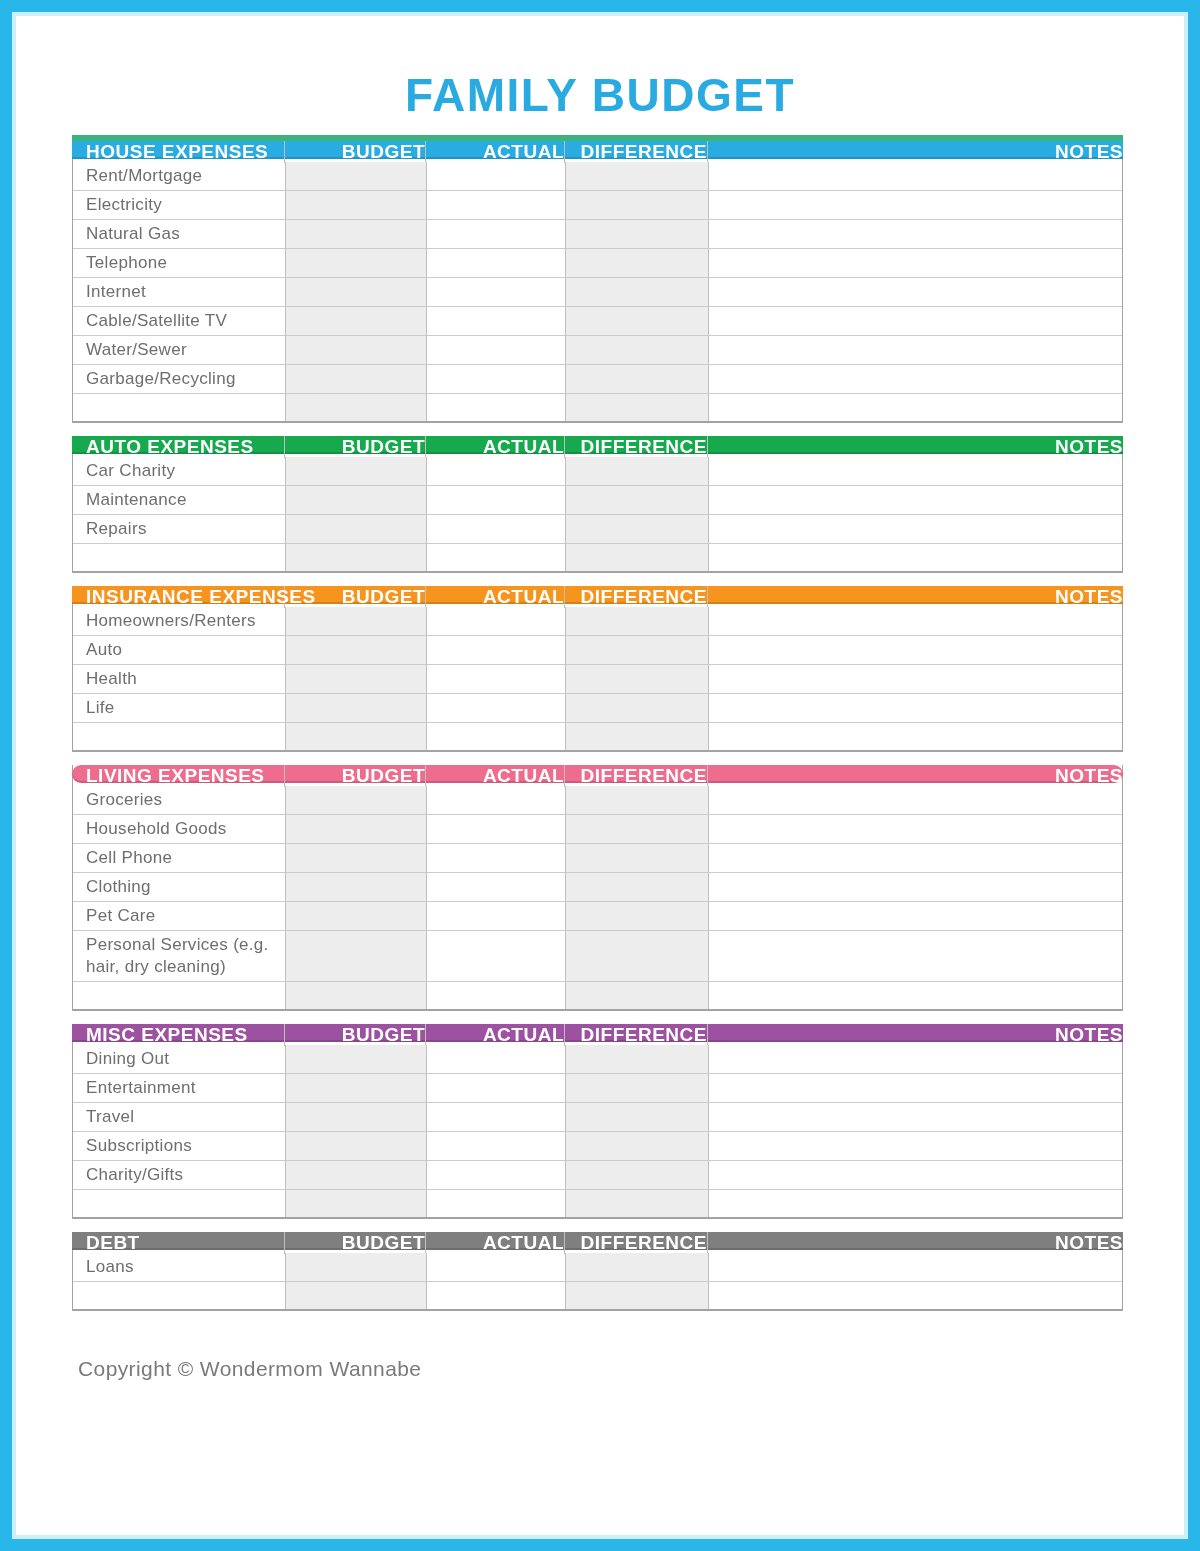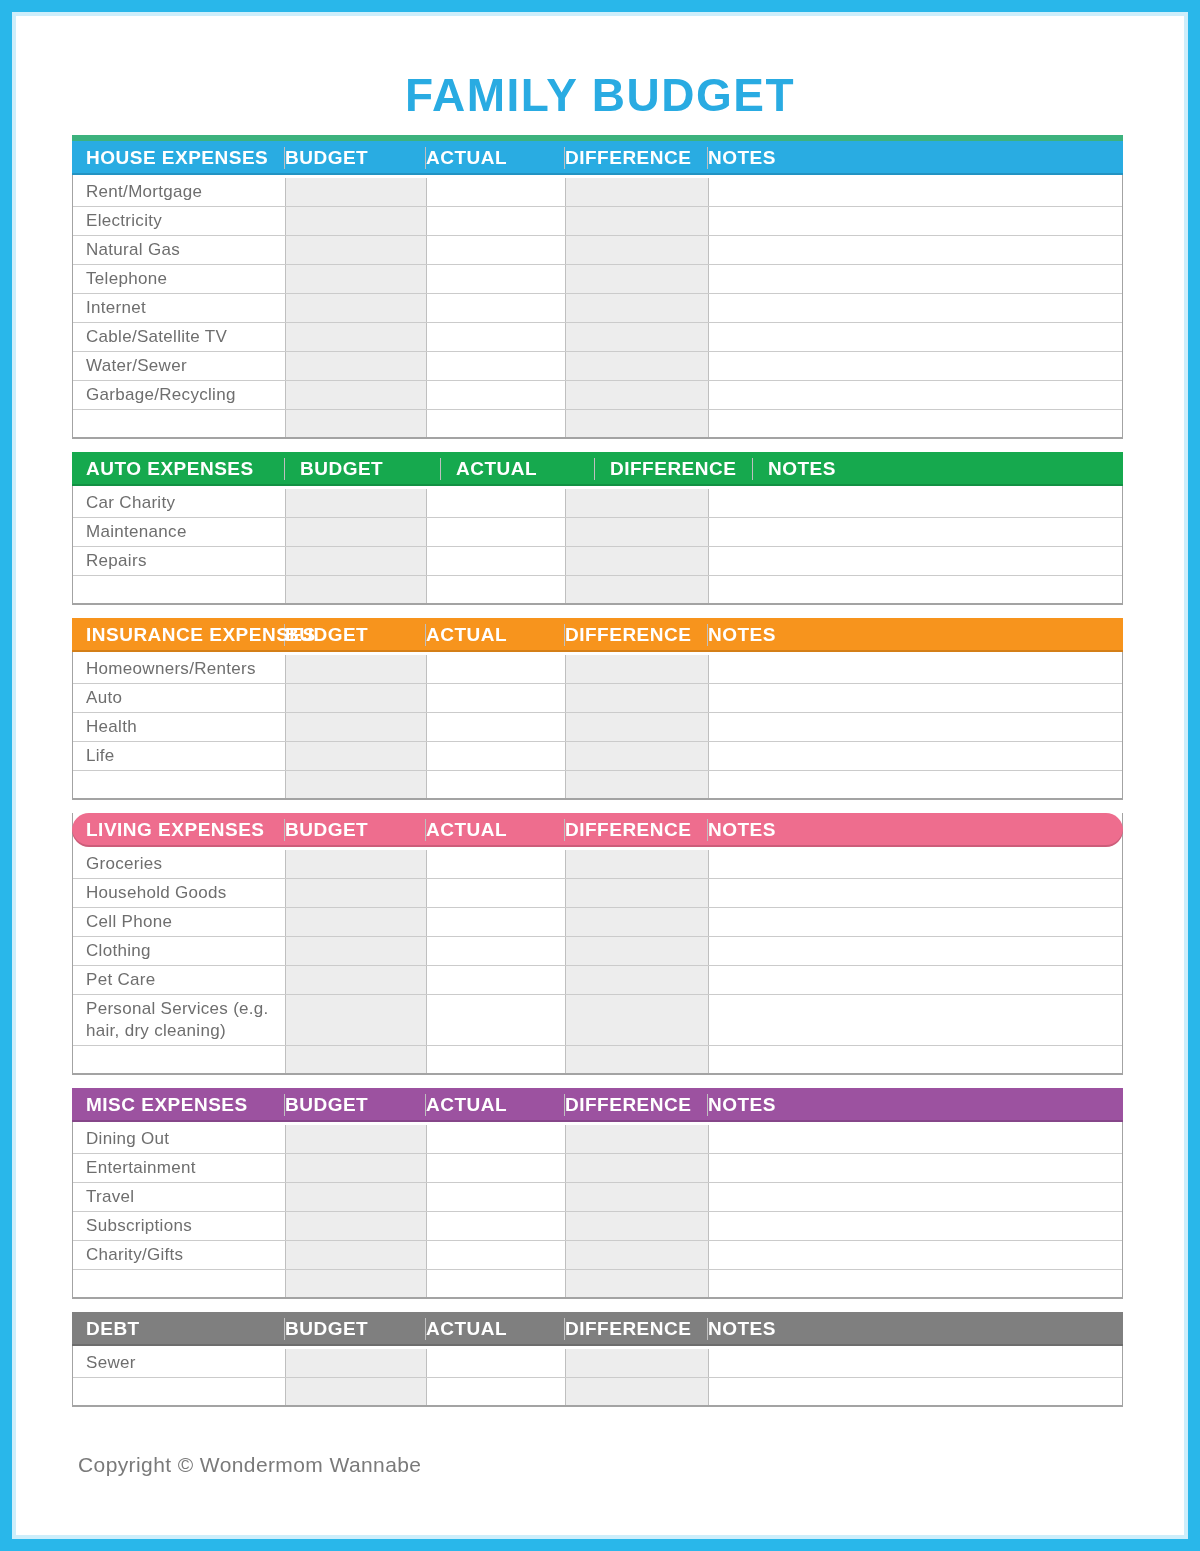--- a/index.html
+++ b/index.html
@@ -37,31 +37,31 @@
     margin-bottom: 13px;
     background: #ffffff;
   }
   .accent-bar {
     height: 6px;
     margin: -1px -1px 0 -1px;
   }
   .sec-header {
     display: grid;
     grid-template-columns: 213px 141px 139px 143px 1fr;
-    height: 34px;
+    height: 18px;
     align-items: center;
     color: #ffffff;
     font-weight: bold;
     font-size: 19px;
     letter-spacing: 0.5px;
     margin: 0 -1px;
     box-shadow: inset 0 -2px 0 rgba(0,0,0,0.14);
   }
   .sec-title { padding-left: 14px; text-align: left; white-space: nowrap; }
-  .col-head { text-align: left; }
+  .col-head { text-align: right; }
   .sec-body { border-top: 3px solid #ffffff; }
   .row {
     display: grid;
     grid-template-columns: 213px 141px 139px 143px 1fr;
     min-height: 29px;
     border-bottom: 1px solid #cbcbcb;
   }
   .row:last-child { border-bottom: none; }
   .row.empty { height: 27px; min-height: 27px; }
   .cell { border-right: 1px solid #bfbfbf; }
@@ -169,21 +169,21 @@
     <div class="cell shaded"></div>
     <div class="cell"></div>
     <div class="cell shaded"></div>
     <div class="cell"></div>
   </div>
 </div>
   </section>
 
   <section class="budget-section">
 
-    <div class="sec-header" style="background: rgb(22, 169, 78); gap: 15px;">
+    <div class="sec-header" style="background: rgb(22, 169, 78);">
       <div class="cell sec-title">AUTO EXPENSES</div>
       <div class="cell col-head">BUDGET</div>
       <div class="cell col-head">ACTUAL</div>
       <div class="cell col-head">DIFFERENCE</div>
       <div class="cell col-head">NOTES</div>
     </div>
     <div class="sec-body">
   <div class="row">
     <div class="cell row-label">Car Charity</div>
     <div class="cell shaded"></div>
@@ -403,21 +403,21 @@
 
     <div class="sec-header" style="background: rgb(127, 127, 127);">
       <div class="cell sec-title">DEBT</div>
       <div class="cell col-head">BUDGET</div>
       <div class="cell col-head">ACTUAL</div>
       <div class="cell col-head">DIFFERENCE</div>
       <div class="cell col-head">NOTES</div>
     </div>
     <div class="sec-body">
   <div class="row">
-    <div class="cell row-label">Sewer</div>
+    <div class="cell row-label">Loans</div>
     <div class="cell shaded"></div>
     <div class="cell"></div>
     <div class="cell shaded"></div>
     <div class="cell"></div>
   </div>
 
 
   <div class="row empty">
     <div class="cell row-label"></div>
     <div class="cell shaded"></div>

